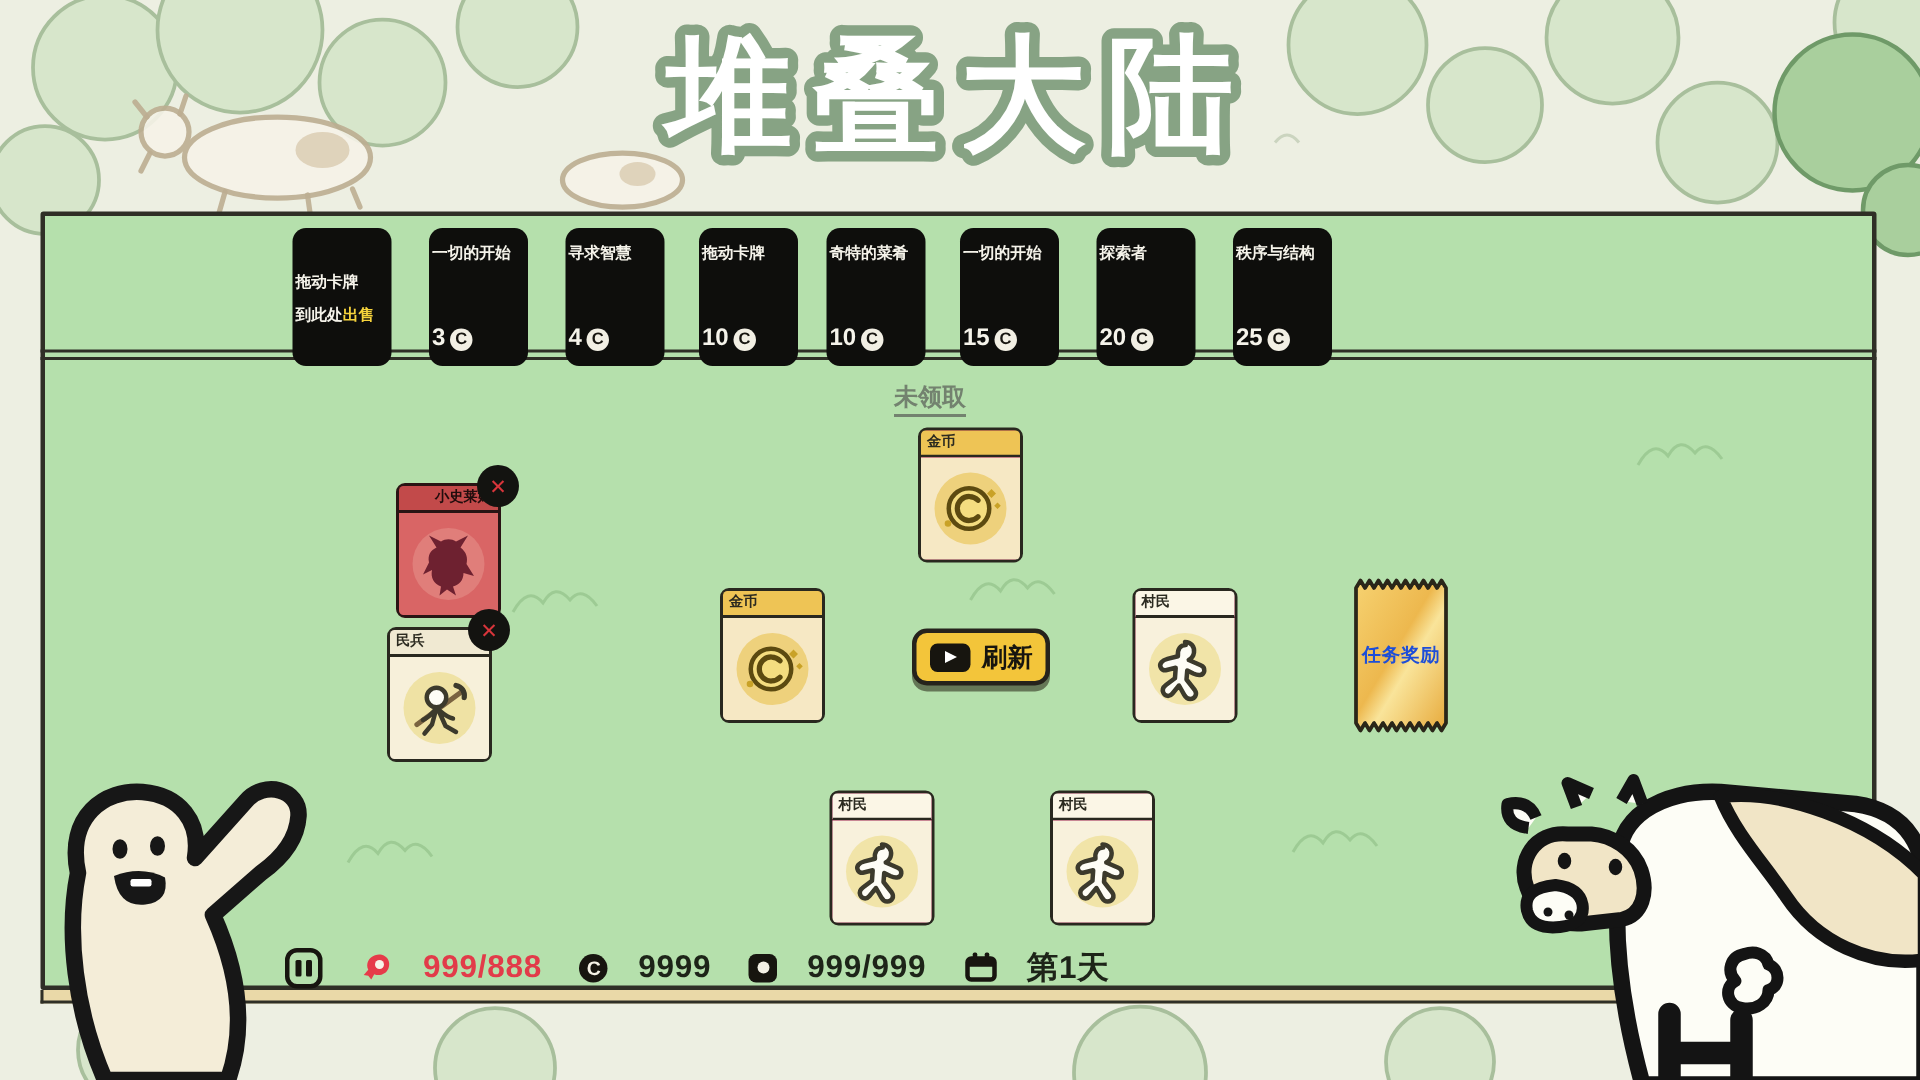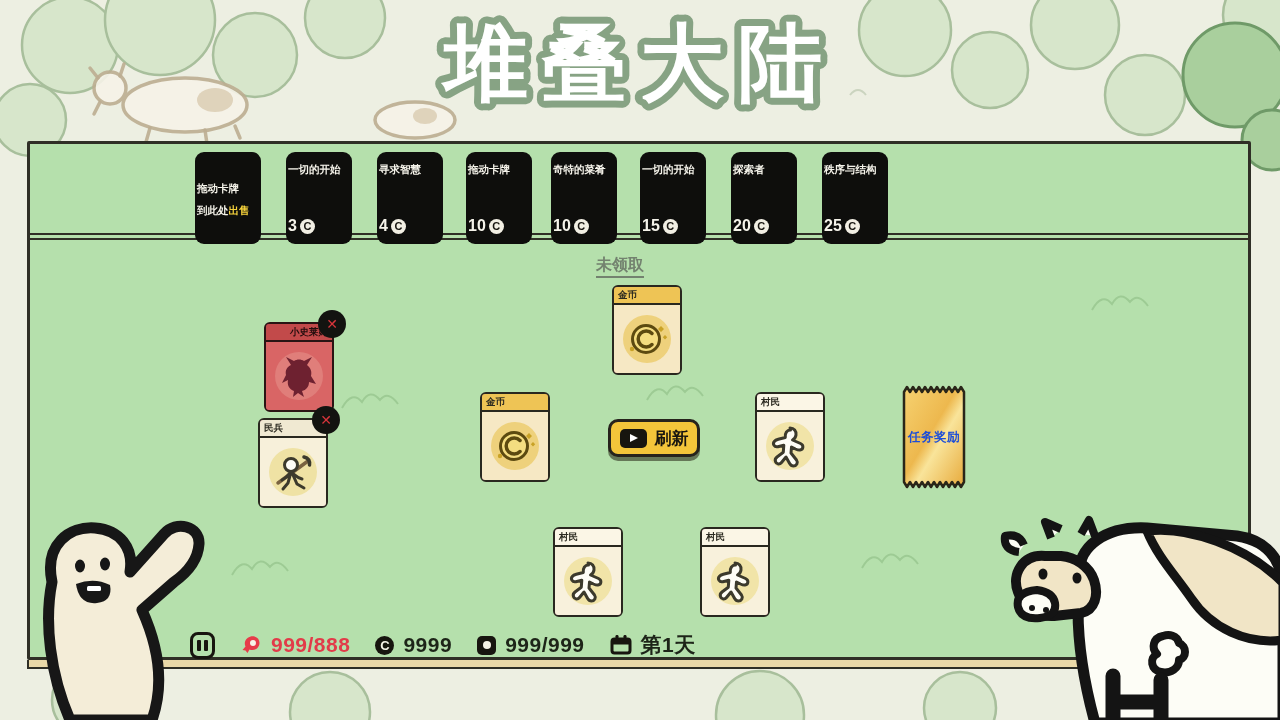--- a/index.html
+++ b/index.html
@@ -122,21 +122,21 @@
   .ticket-label{
     position:absolute;left:0;top:50%;width:100%;transform:translateY(-50%);
     text-align:center;font-size:12.5px;font-weight:800;color:#1d4ed8;letter-spacing:.5px;
   }
 
   
   .statusbar{
     position:absolute;left:190px;top:629px;height:32px;z-index:6;
     display:flex;align-items:center;gap:25px;
   }
-  .stat{display:flex;align-items:center;gap:9px;font-size:21px;font-weight:800;color:#1d2418;}
+  .stat{display:flex;align-items:center;gap:20px;font-size:21px;font-weight:800;color:#1d2418;}
   .stat .val{letter-spacing:.5px;}
   .stat.food .val{color:#e23b49;}
   .pause-btn{
     width:25px;height:27px;border:3.5px solid #17150f;border-radius:8px;
     display:flex;align-items:center;justify-content:center;gap:3.5px;
     box-sizing:border-box;cursor:pointer;background:transparent;
   }
   .pause-btn::before,.pause-btn::after{content:"";width:3.5px;height:11px;background:#17150f;border-radius:1px;}
   .coin-ic-dark{
     width:19px;height:19px;border-radius:50%;background:#17150f;

